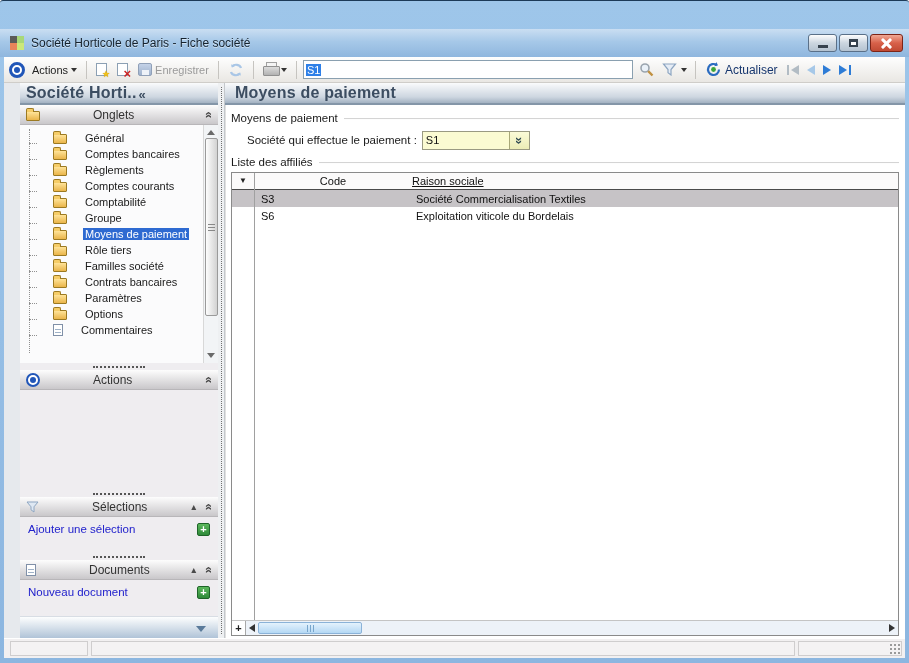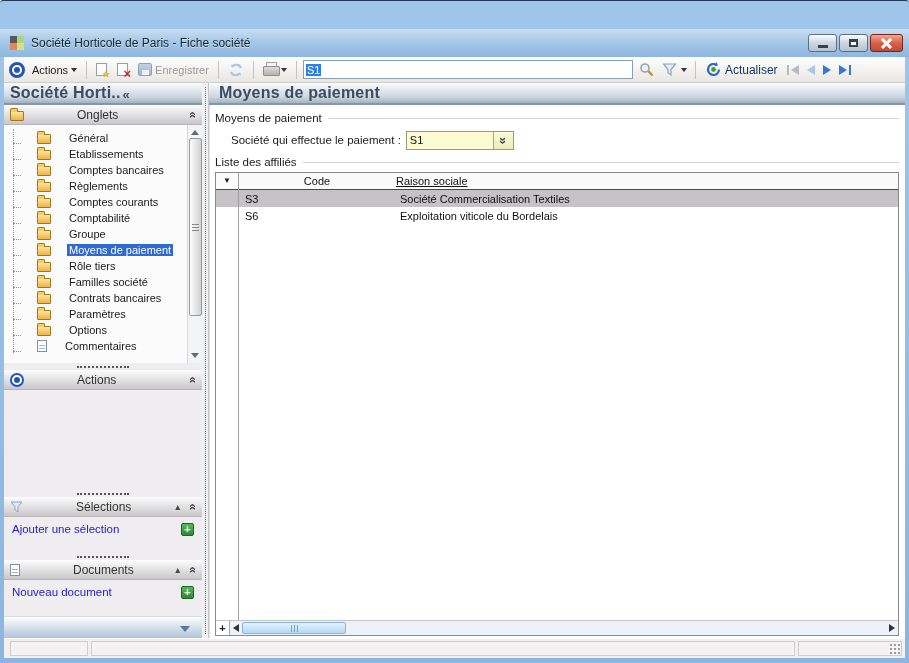--- a/index.html
+++ b/index.html
@@ -55,21 +55,21 @@
   .actualiser-lbl { color:#16366e; font-size:12px; }
   .nav { display:flex; align-items:center; gap:2px; padding:0 2px; }
   .tri-l { width:0; height:0; border-top:5px solid transparent; border-bottom:5px solid transparent; border-right:8px solid #2e7cd6; }
   .tri-r { width:0; height:0; border-top:5px solid transparent; border-bottom:5px solid transparent; border-left:8px solid #2e7cd6; }
   .nav-bar { width:2px; height:10px; background:#2e7cd6; }
   .nav.disabled-sil .tri-l, .nav.disabled-sil .tri-r { border-right-color:#b2bcc4; border-left-color:#b2bcc4; }
   .nav.disabled-sil .nav-bar { background:#b2bcc4; }
   .nav.disabled-blu .tri-l { border-right-color:#a6c8e8; }
 
   
-  .content-row { flex:1; display:flex; min-height:0; background:#e6e9ed; }
+  .content-row { flex:1; display:flex; min-height:0; background:#e6e9ed;padding-left:16px; }
 
   
   .strip-header { height:22px; flex:0 0 22px; display:flex; align-items:center; padding:0 6px;
     background:linear-gradient(180deg,#fafbfc 0%,#cdd6e0 70%,#a3b2c2 100%); border-bottom:2px solid #8496a8; }
   .strip-title { font-size:16px; font-weight:bold; color:#3c4d61; letter-spacing:.2px; white-space:nowrap; }
 
   
   .sidebar { width:198px; flex:0 0 198px; display:flex; flex-direction:column; background:#efedf0; min-height:0; }
   .side-collapse { font-size:13px; font-weight:bold; color:#3c4d61; margin-left:2px; align-self:flex-end; padding-bottom:1px; }
   .panel-header { height:20px; flex:0 0 20px; display:flex; align-items:center; gap:5px; padding:0 6px;
@@ -290,24 +290,20 @@
             <span class="chev2">»</span>
           </div>
           <div class="tree-wrap">
             <div class="tree">
               <div class="tree-item">
                   <span class="icn-folder"></span>
                   <span class="tree-label">Général</span>
                 </div>
               <div class="tree-item">
                   <span class="icn-folder"></span>
-                  <span class="tree-label">Etablissements</span>
-                </div>
-              <div class="tree-item">
-                  <span class="icn-folder"></span>
                   <span class="tree-label">Comptes bancaires</span>
                 </div>
               <div class="tree-item">
                   <span class="icn-folder"></span>
                   <span class="tree-label">Règlements</span>
                 </div>
               <div class="tree-item">
                   <span class="icn-folder"></span>
                   <span class="tree-label">Comptes courants</span>
                 </div>

